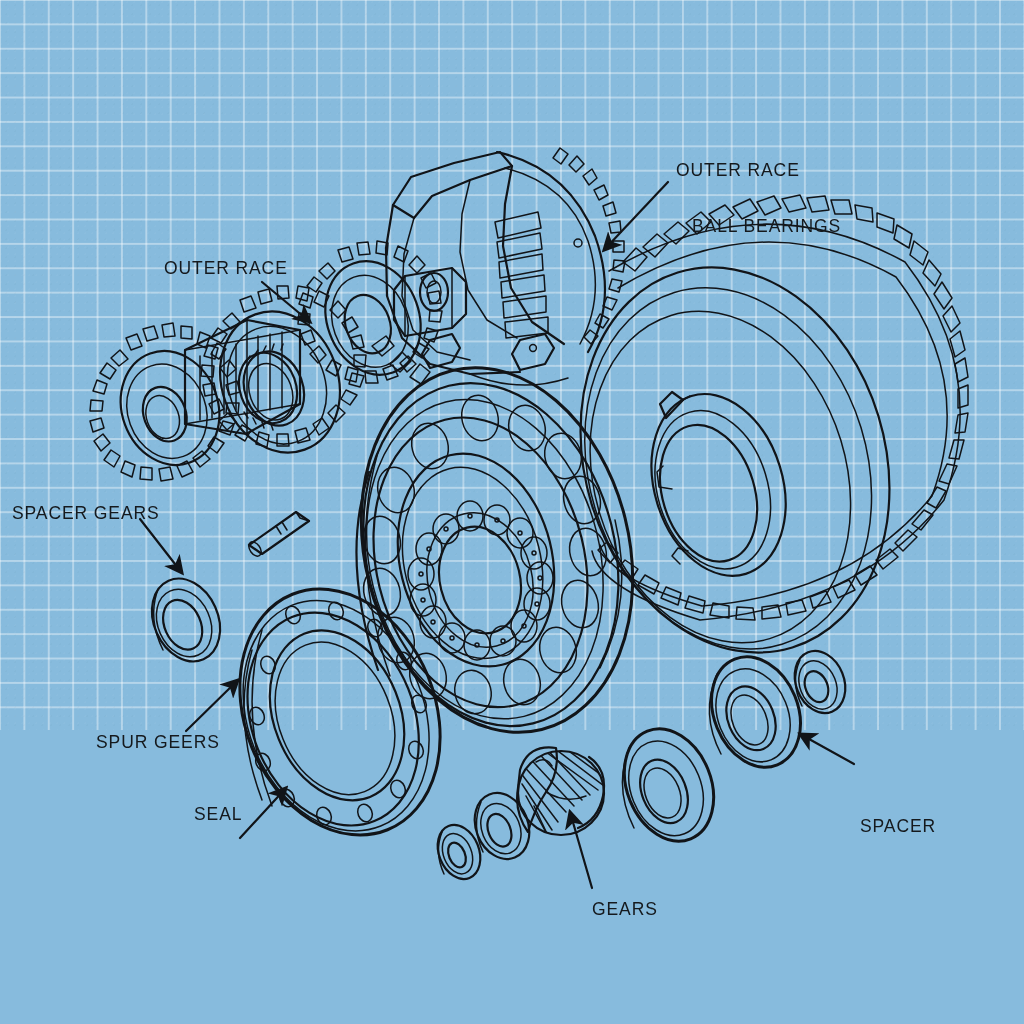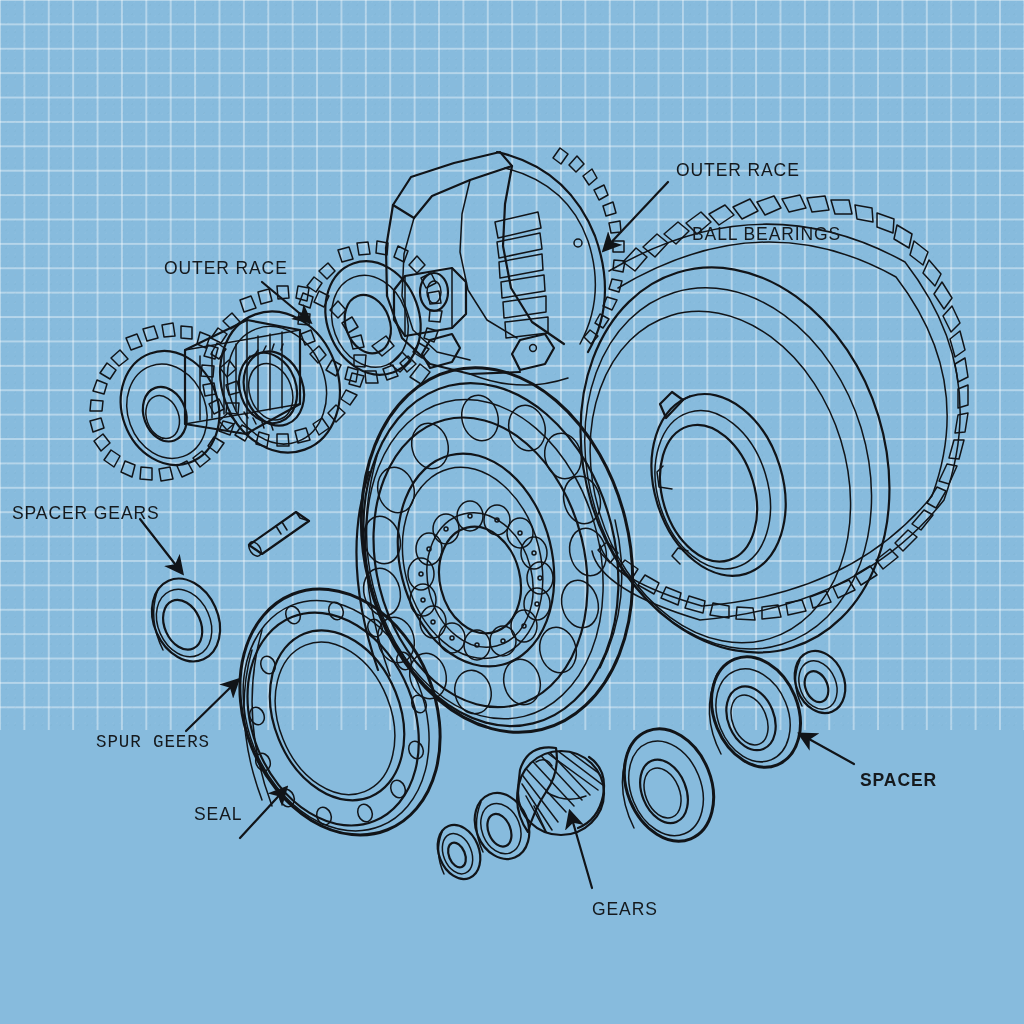--- a/index.html
+++ b/index.html
@@ -448,20 +448,20 @@
       <line class="ln w2" x1="262" y1="282" x2="310" y2="322" marker-end="url(#arrowhead)"></line>
       <line class="ln w2" x1="140" y1="519" x2="182" y2="573" marker-end="url(#arrowhead)"></line>
       <line class="ln w2" x1="186" y1="731" x2="238" y2="680" marker-end="url(#arrowhead)"></line>
       <line class="ln w2" x1="240" y1="838" x2="286" y2="788" marker-end="url(#arrowhead)"></line>
       <line class="ln w2" x1="592" y1="888" x2="570" y2="812" marker-end="url(#arrowhead)"></line>
       <line class="ln w2" x1="854" y1="764" x2="800" y2="734" marker-end="url(#arrowhead)"></line>
     </g>
   </svg>
 
   <div class="lbl" style="left:676px;top:160px;">OUTER RACE</div>
-  <div class="lbl" style="left:692px;top:216px;margin-top:8px;">BALL BEARINGS</div>
+  <div class="lbl" style="left:692px;top:216px;">BALL BEARINGS</div>
   <div class="lbl" style="left:164px;top:258px;">OUTER RACE</div>
   <div class="lbl" style="left:12px;top:503px;">SPACER GEARS</div>
-  <div class="lbl" style="left:96px;top:732px;font-family:Liberation Mono, monospace;">SPUR GEERS</div>
+  <div class="lbl" style="left:96px;top:732px;">SPUR GEERS</div>
   <div class="lbl" style="left:194px;top:804px;">SEAL</div>
   <div class="lbl" style="left:592px;top:899px;">GEARS</div>
-  <div class="lbl" style="left:860px;top:770px;font-weight:bold;">SPACER</div>
+  <div class="lbl" style="left:860px;top:816px;">SPACER</div>
 </div>
 
 </body></html>

